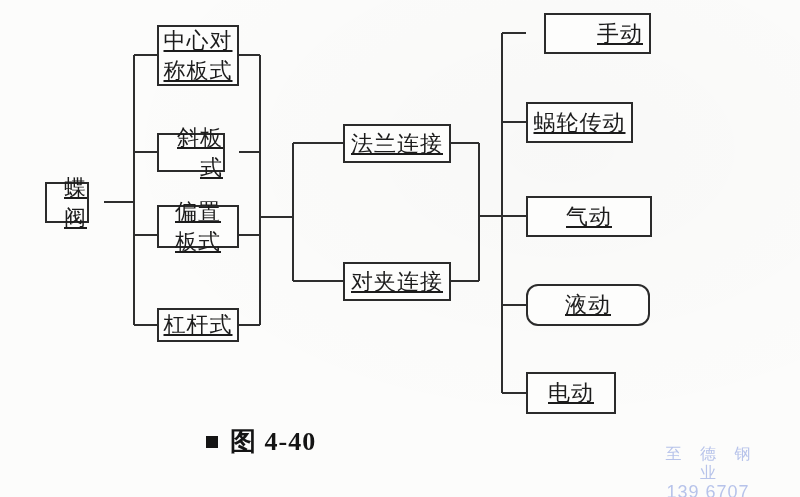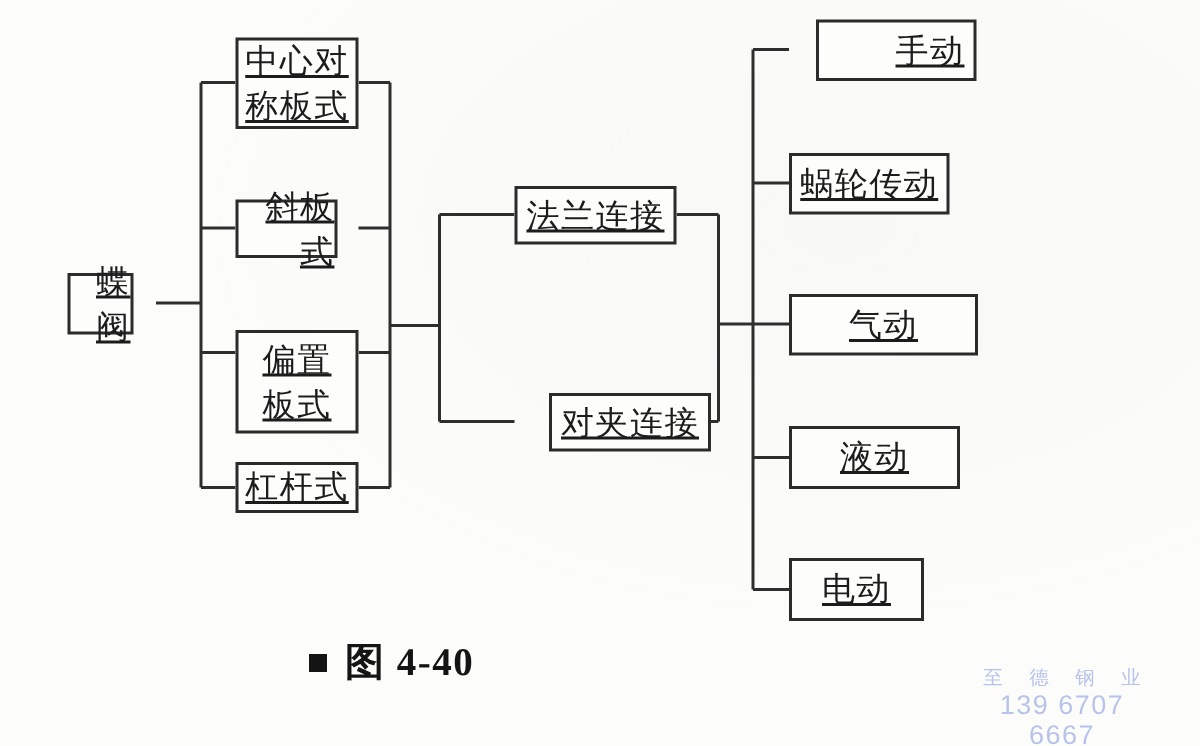--- a/index.html
+++ b/index.html
@@ -42,30 +42,30 @@
     line-height: 1.35;
     color: #1c1c1c;
     letter-spacing: 1px;
     text-decoration: underline;
   }
   
   .n-root  { left: 45px;  top: 182px; width: 44px;  height: 41px; }
   
   .n-s0 { left: 157px; top: 25px;  width: 82px; height: 61px; }
   .n-s1 { left: 157px; top: 133px; width: 68px; height: 39px; }
-  .n-s2 { left: 157px; top: 220px; width: 82px; height: 69px; }
+  .n-s2 { left: 157px; top: 205px; width: 82px; height: 43px; }
   .n-s3 { left: 157px; top: 308px; width: 82px; height: 34px; }
   
   .n-c0 { left: 343px; top: 124px; width: 108px; height: 39px; }
-  .n-c1 { left: 343px; top: 262px; width: 108px; height: 39px; margin-left: 23px; }
+  .n-c1 { left: 343px; top: 262px; width: 108px; height: 39px; }
   
   .n-a0 { left: 544px; top: 13px;  width: 107px; height: 41px; padding-left: 45px; }
   .n-a1 { left: 526px; top: 102px; width: 107px; height: 41px; }
   .n-a2 { left: 526px; top: 196px; width: 126px; height: 41px; }
-  .n-a3 { left: 526px; top: 284px; width: 114px; height: 42px; }
+  .n-a3 { left: 526px; top: 284px; width: 124px; height: 42px; border-radius: 12px; }
   .n-a4 { left: 526px; top: 372px; width: 90px; height: 42px; }
 
   .caption {
     position: absolute;
     left: 206px;
     top: 424px;
     display: flex;
     align-items: center;
     font-family: "Liberation Serif", serif;
     font-weight: bold;
@@ -91,21 +91,21 @@
     position: absolute;
     left: 648px;
     top: 444px;
     width: 120px;
     text-align: center;
     color: #b7c3ea;
     font-family: "Liberation Sans", sans-serif;
     user-select: none;
   }
   .watermark .wm-company {
-    font-size: 13px;
+    font-size: 16px;
     letter-spacing: 7px;
     margin-left: 7px; 
     line-height: 1.2;
   }
   .watermark .wm-phone {
     font-size: 18px;
     letter-spacing: 1px;
     line-height: 1.15;
   }
 </style>

